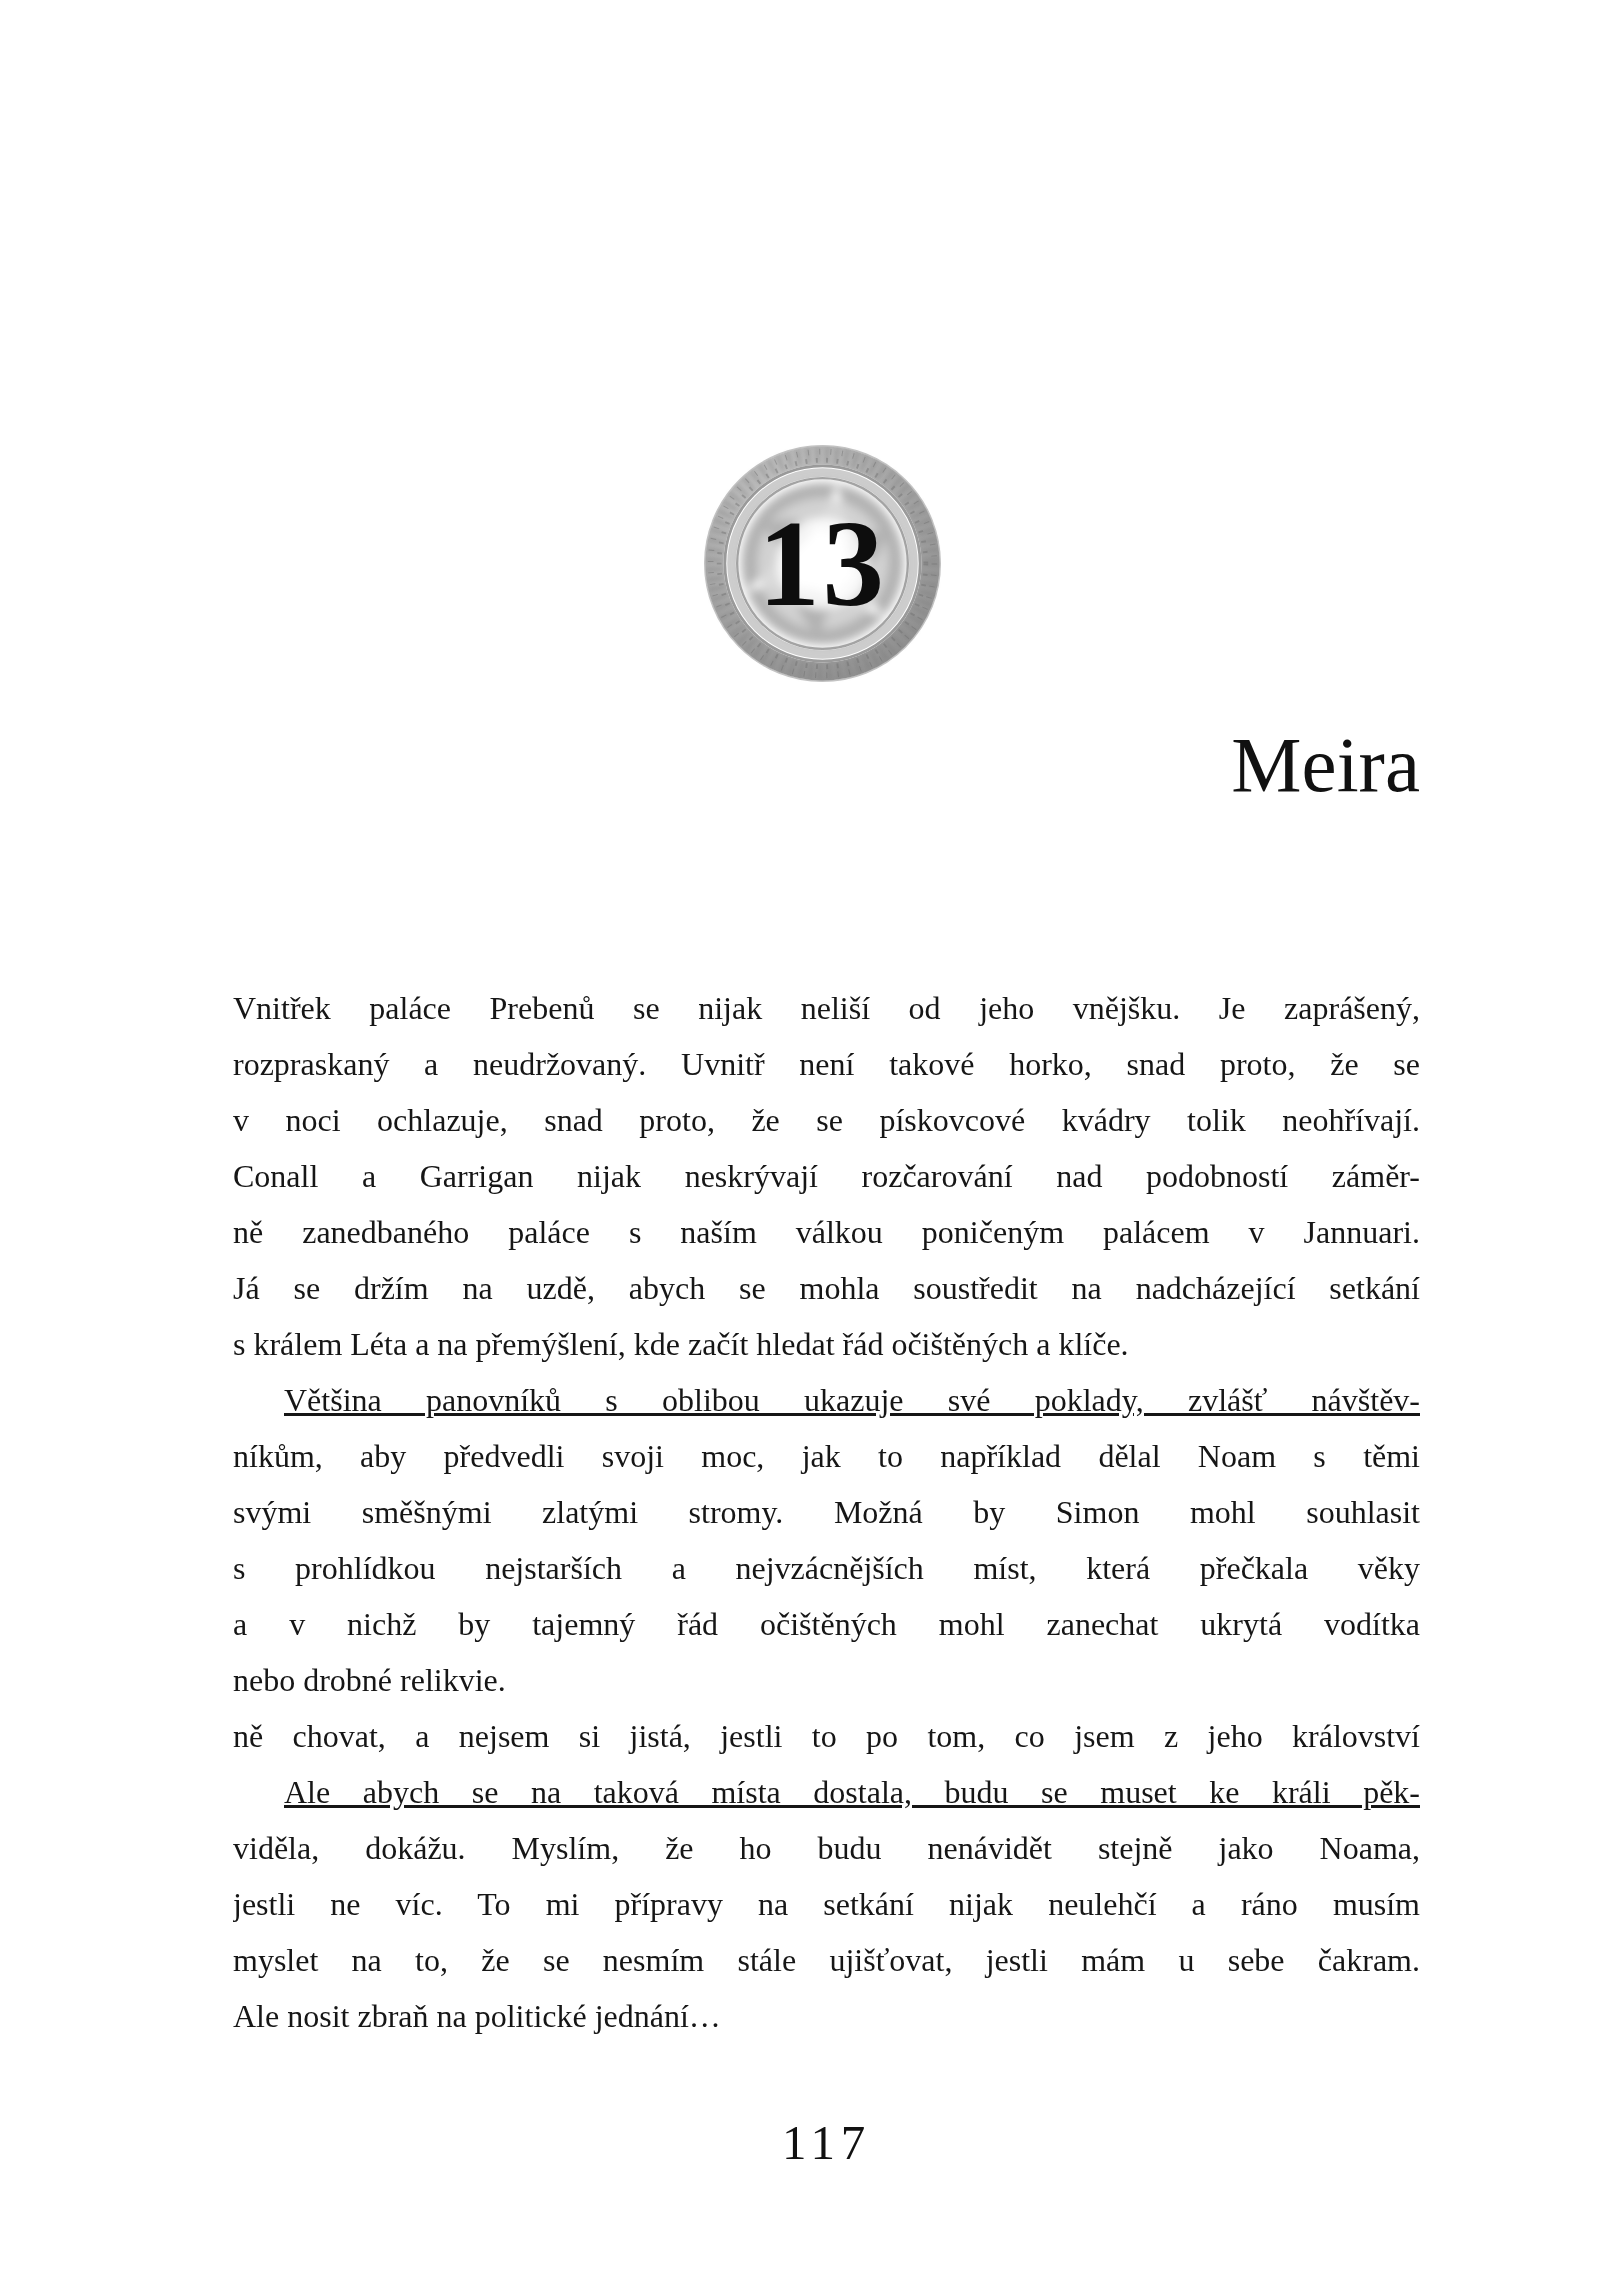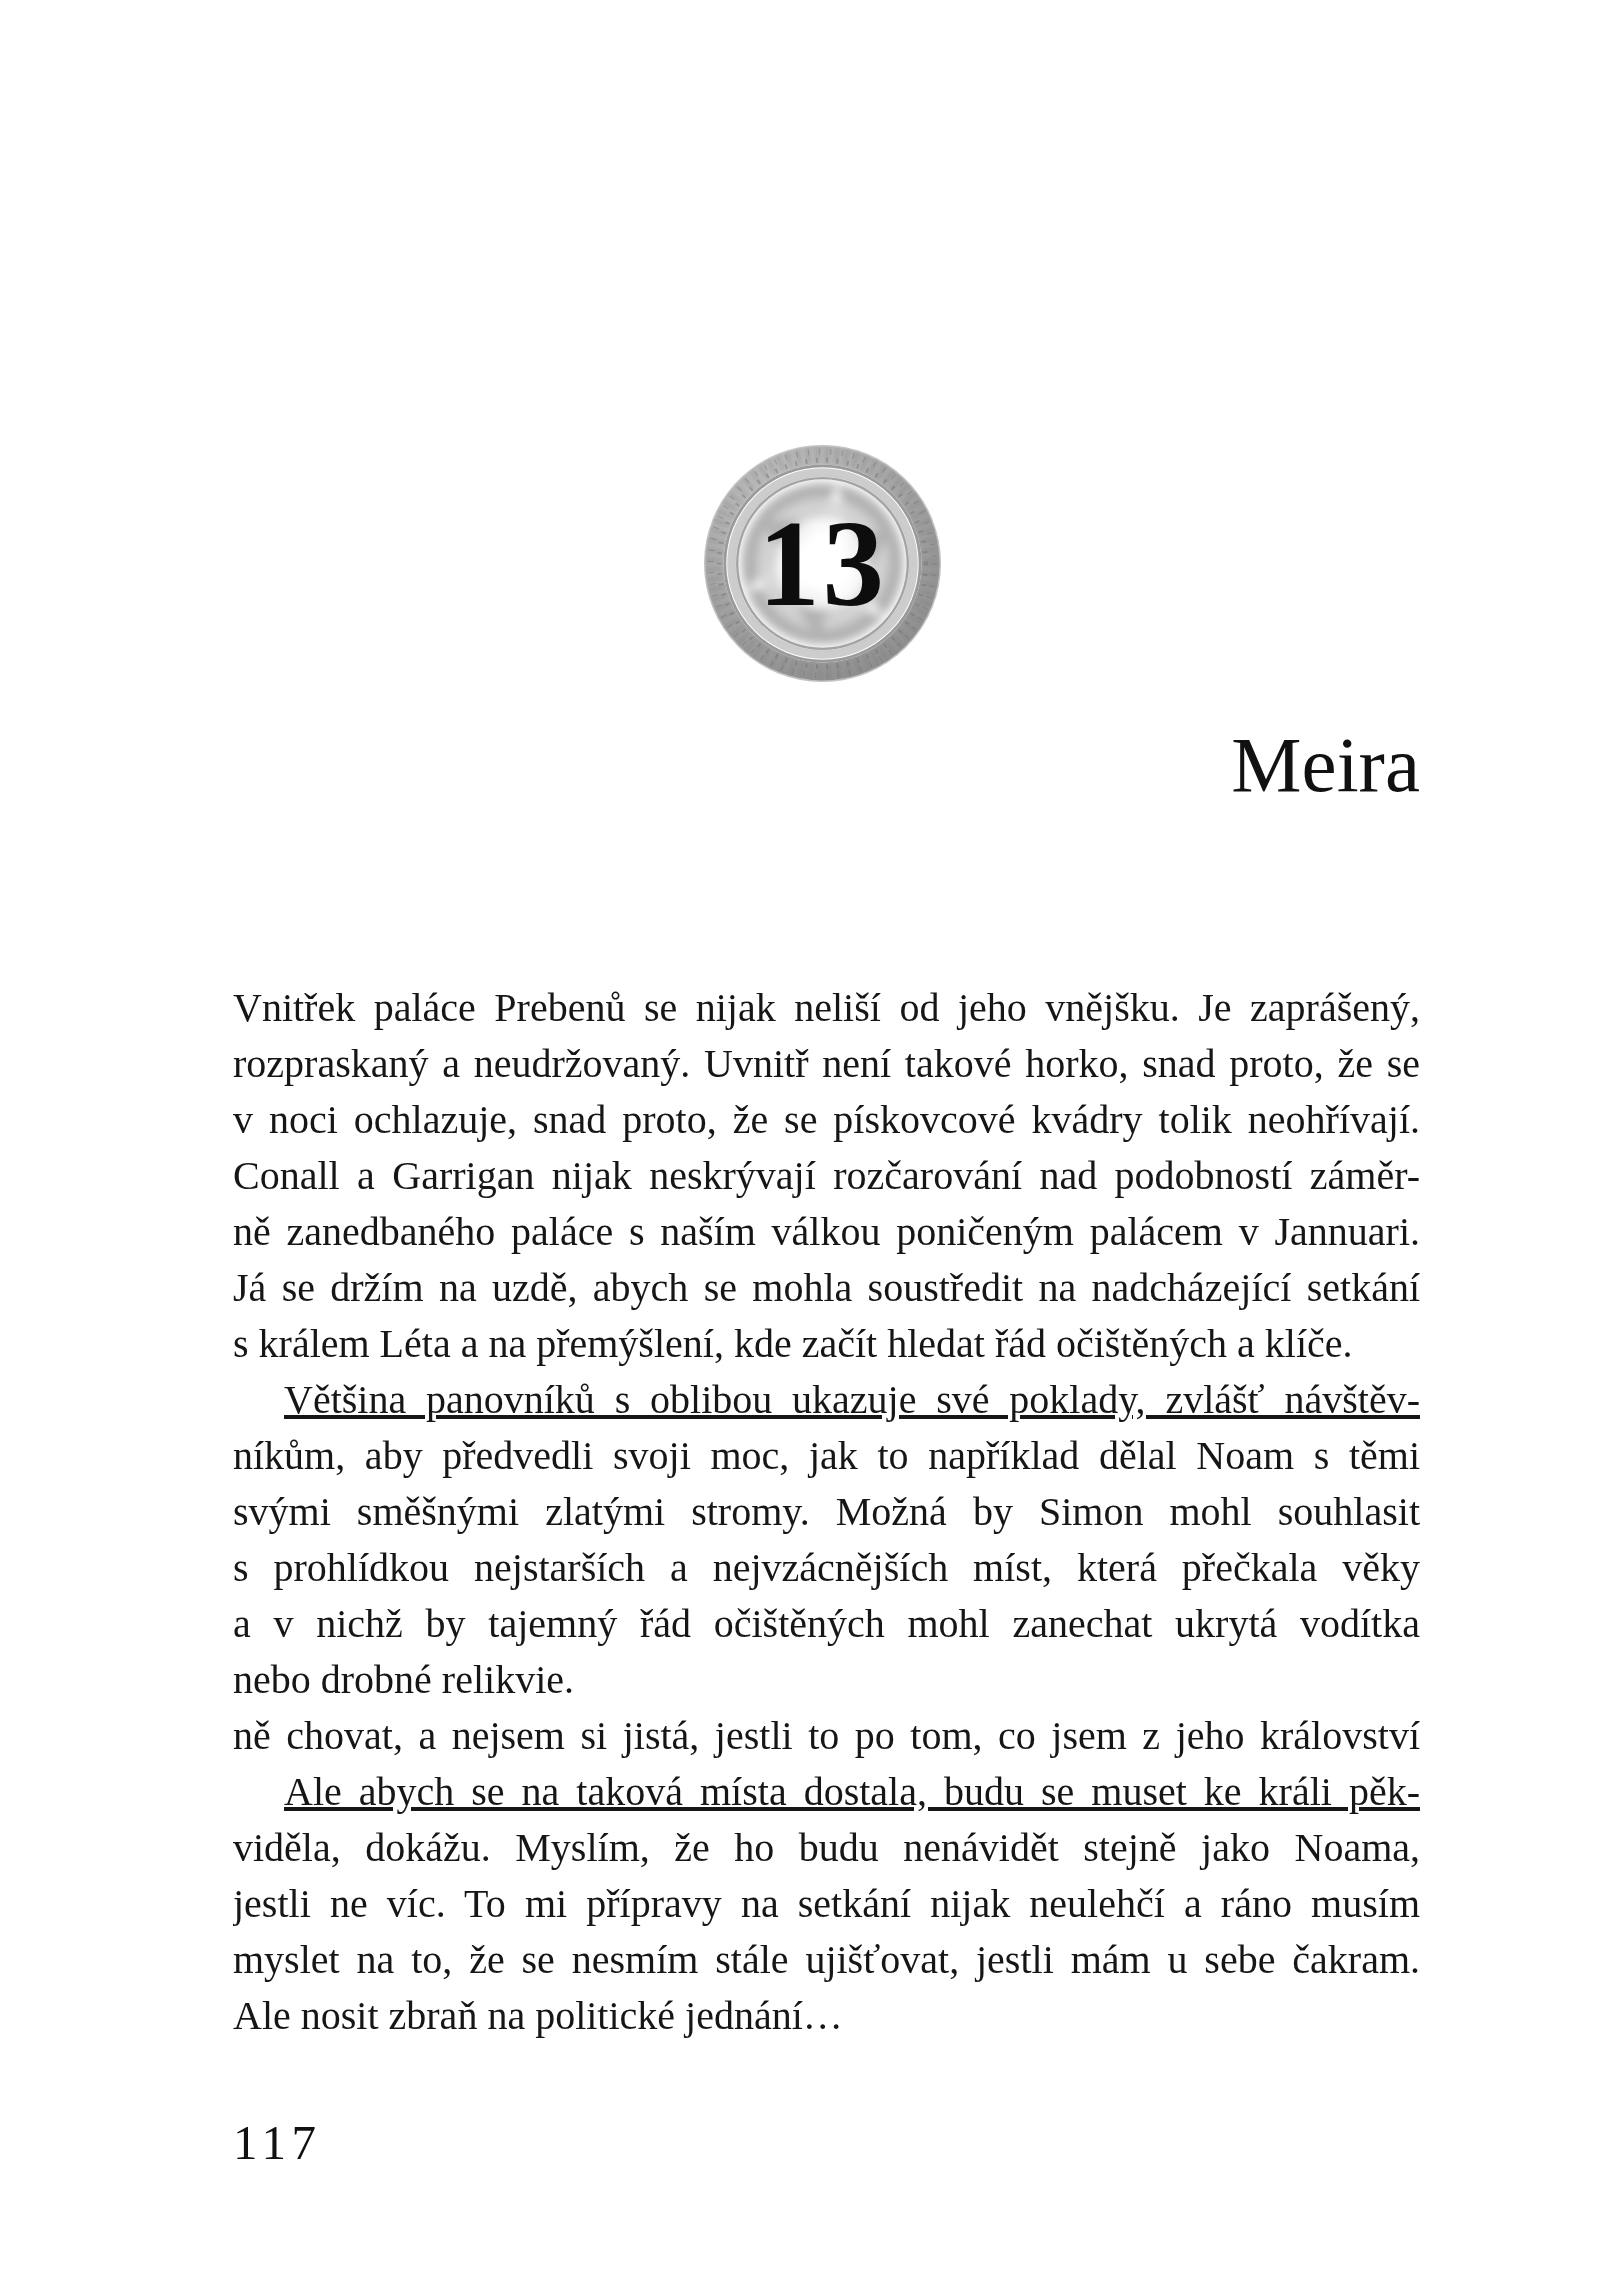--- a/index.html
+++ b/index.html
@@ -46,33 +46,34 @@
   }
   .body-text {
     position: absolute;
     left: 233px;
     top: 980px;
     width: 1187px;
   }
   .line {
     height: 56px;
     line-height: 56px;
-    font-size: 40px;
+    font-size: 32px;
     text-align: justify;
     text-align-last: justify;
     overflow: hidden;
     white-space: normal;
   }
   .line.indent { text-indent: 51px; text-decoration: underline; }
   .line.last { text-align-last: left; }
   .page-number {
     position: absolute;
     left: 233px;
     top: 2114px;
     width: 1187px;
+    text-align: center;
     font-size: 49px;
     letter-spacing: 5.7px;
     color: #111111;
   }
 </style>
 </head>
 <body>
 
 <div class="page">
 

